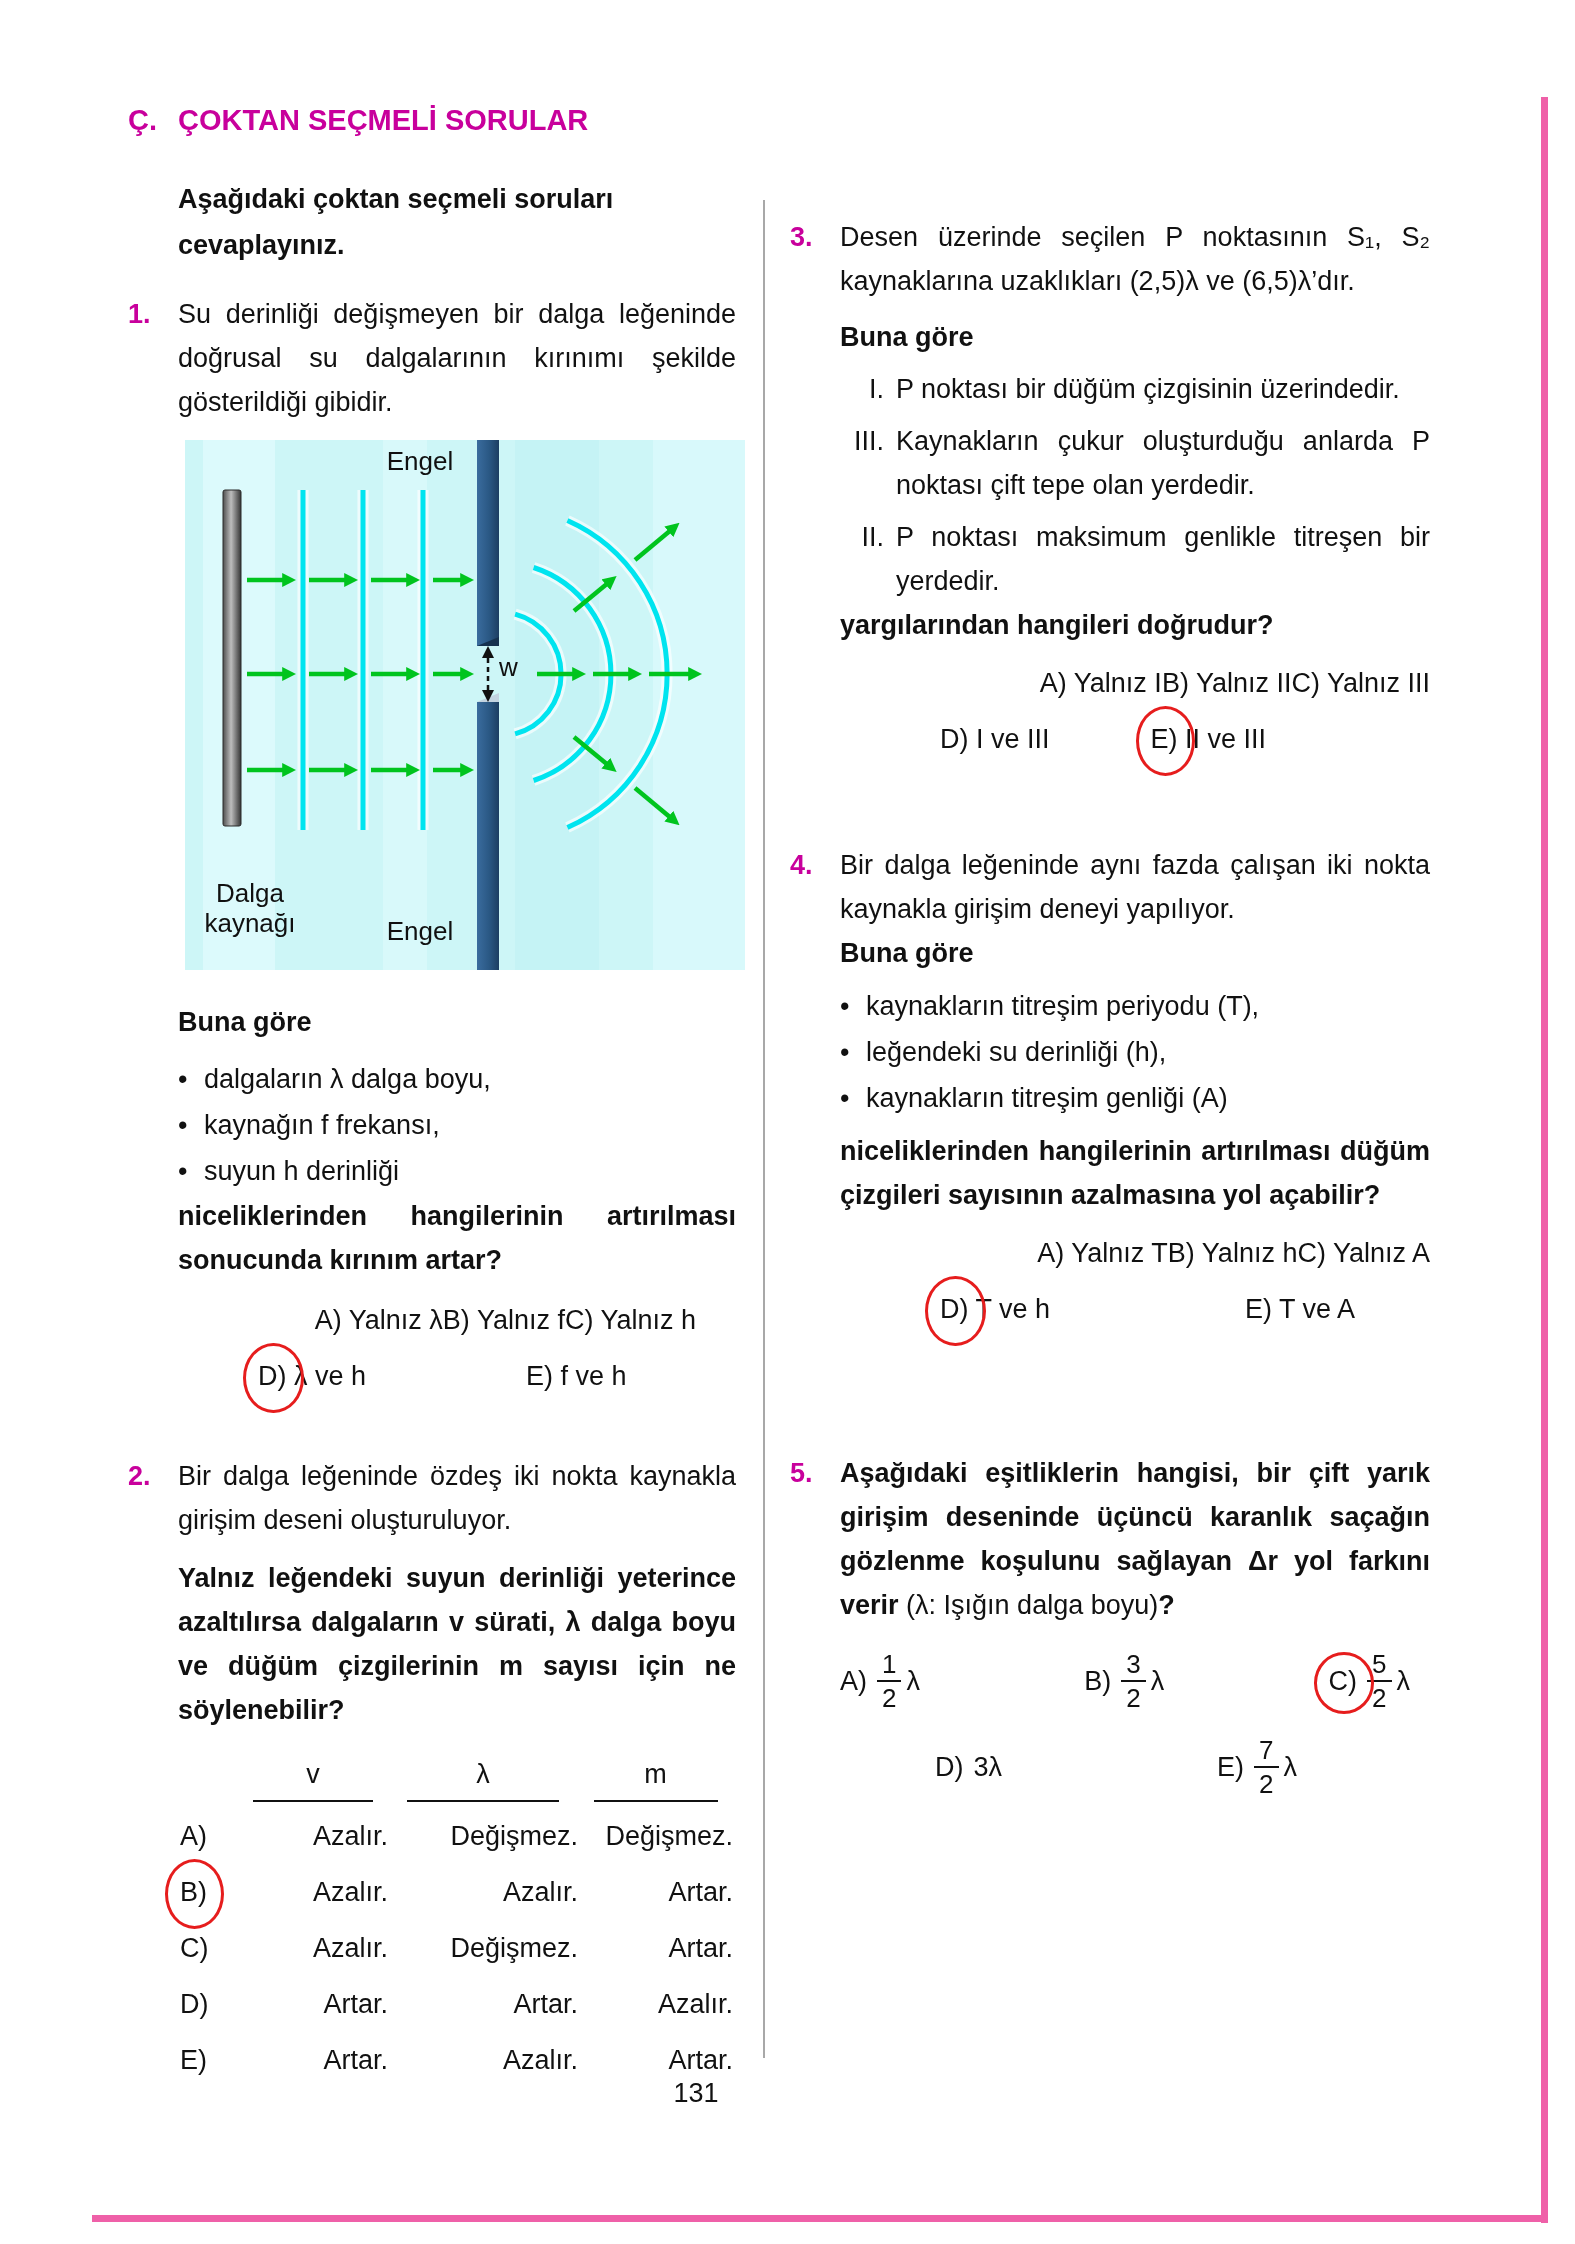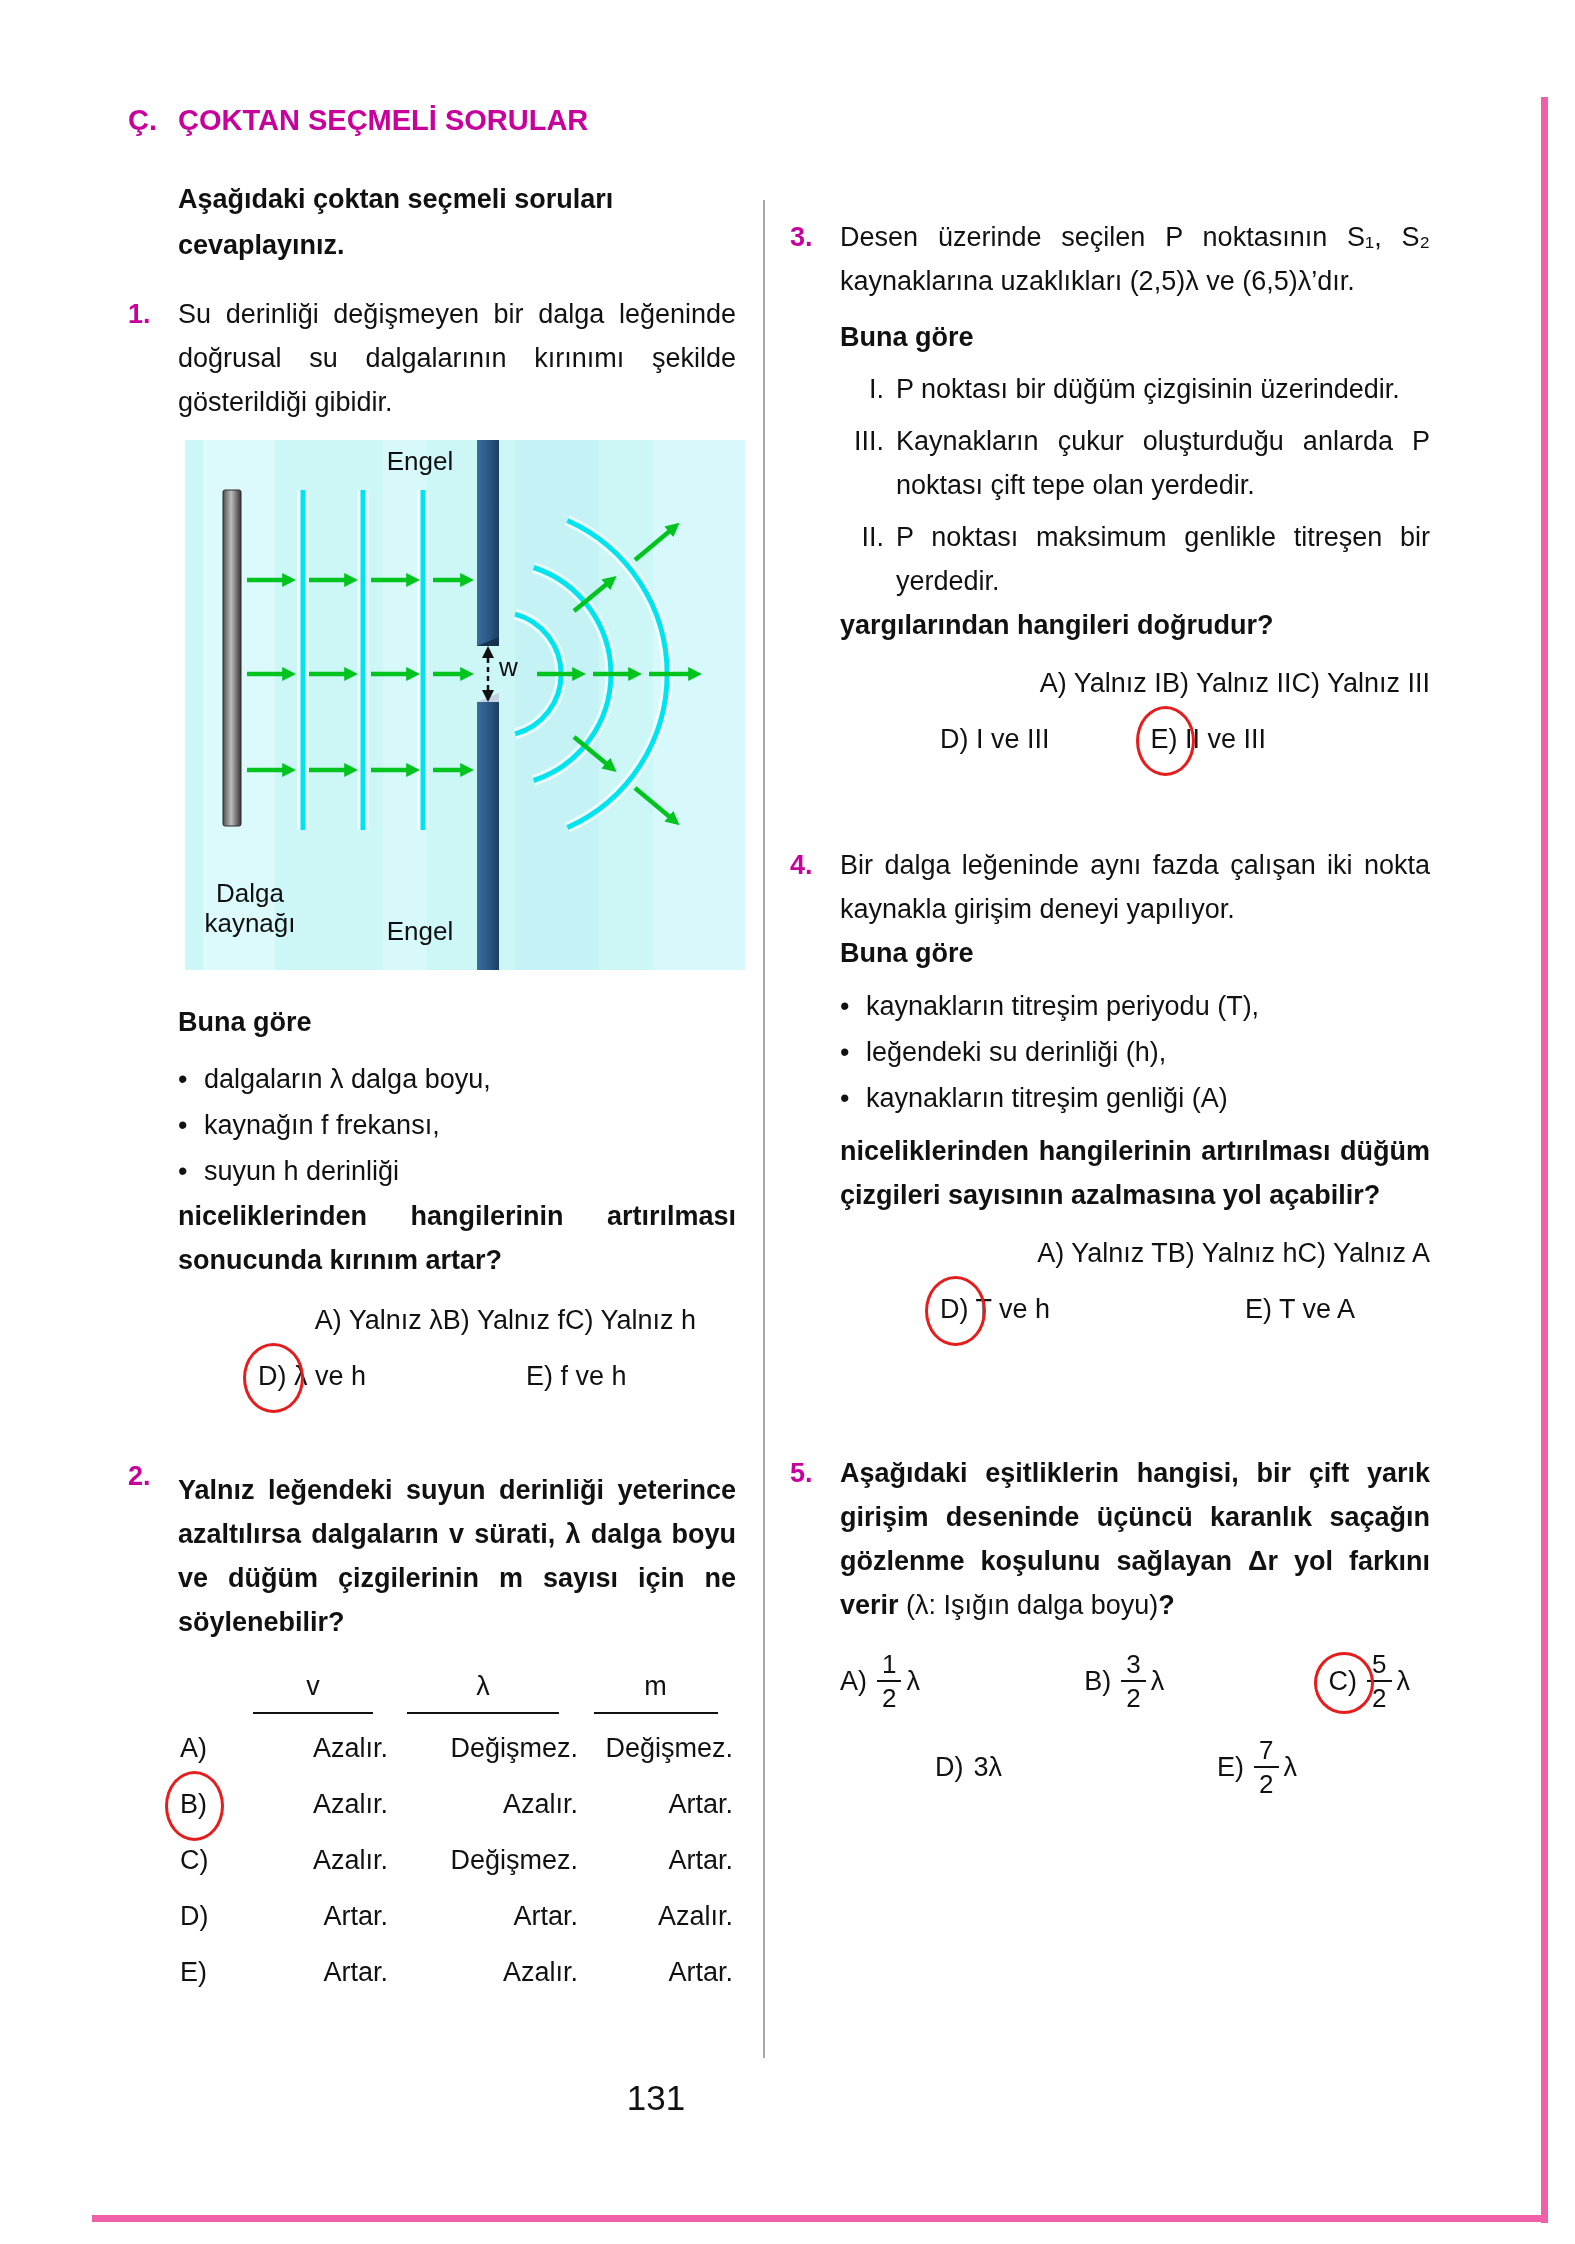--- a/index.html
+++ b/index.html
@@ -55,21 +55,21 @@
   .t-letter { text-align:left; padding-left:2px; }
 
   
   .fopt-row { display:flex; margin-top:22px; line-height:36px; align-items:center; }
   .fopt { display:inline-flex; align-items:center; }
   .frac { display:inline-block; text-align:center; font-size:26px; line-height:30px; margin:0 5px 0 10px; vertical-align:middle; }
   .frac .fr-num { display:block; border-bottom:2.5px solid #111; padding:0 5px 1px 5px; }
   .frac .fr-den { display:block; padding-top:1px; }
   .fplain { margin-left:10px; }
 
-  .pageno { position:absolute; left:616px; top:2078px; width:80px; text-align:center; font-size:35px; }
+  .pageno { position:absolute; left:656px; top:2078px; width:80px; text-align:center; font-size:27px; }
 
   .mt8{margin-top:8px;} .mt10{} .mt12{margin-top:12px;} .mt14{margin-top:14px;}
   .mt16{margin-top:16px;}
 
   .ritem { display:flex; }
   .rnum { width:56px; flex:none; text-align:right; padding-right:12px; }
 </style>
 </head>
 <body>
 
@@ -212,20 +212,21 @@
         <div class="opt-row second mt12">
           <span style="margin-left:80px;"><span class="opt-letter circled">D)</span> <span>λ ve h</span></span>
           <span style="margin-left:160px;"><span class="opt-letter">E)</span> <span>f ve h</span></span>
         </div>
       </div>
     </div>
 
     <div class="q mt8" style="margin-top:56px;">
       <span class="qnum">2.</span>
       <div class="qbody">
+        <div class="jt">Bir dalga leğeninde özdeş iki nokta kaynakla girişim deseni oluşturuluyor.</div>
         <div class="bold jt mt14">Yalnız leğendeki suyun derinliği yeterince azaltılırsa dalgaların v sürati, λ dalga boyu ve düğüm çizgilerinin m sayısı için ne söylenebilir?</div>
 
         <div class="anstable">
           <div class="t-headrow">
             <span class="t-cell"></span>
             <span class="t-head"><span>v</span></span>
             <span class="t-head"><span>λ</span></span>
             <span class="t-head"><span>m</span></span>
           </div>
 

